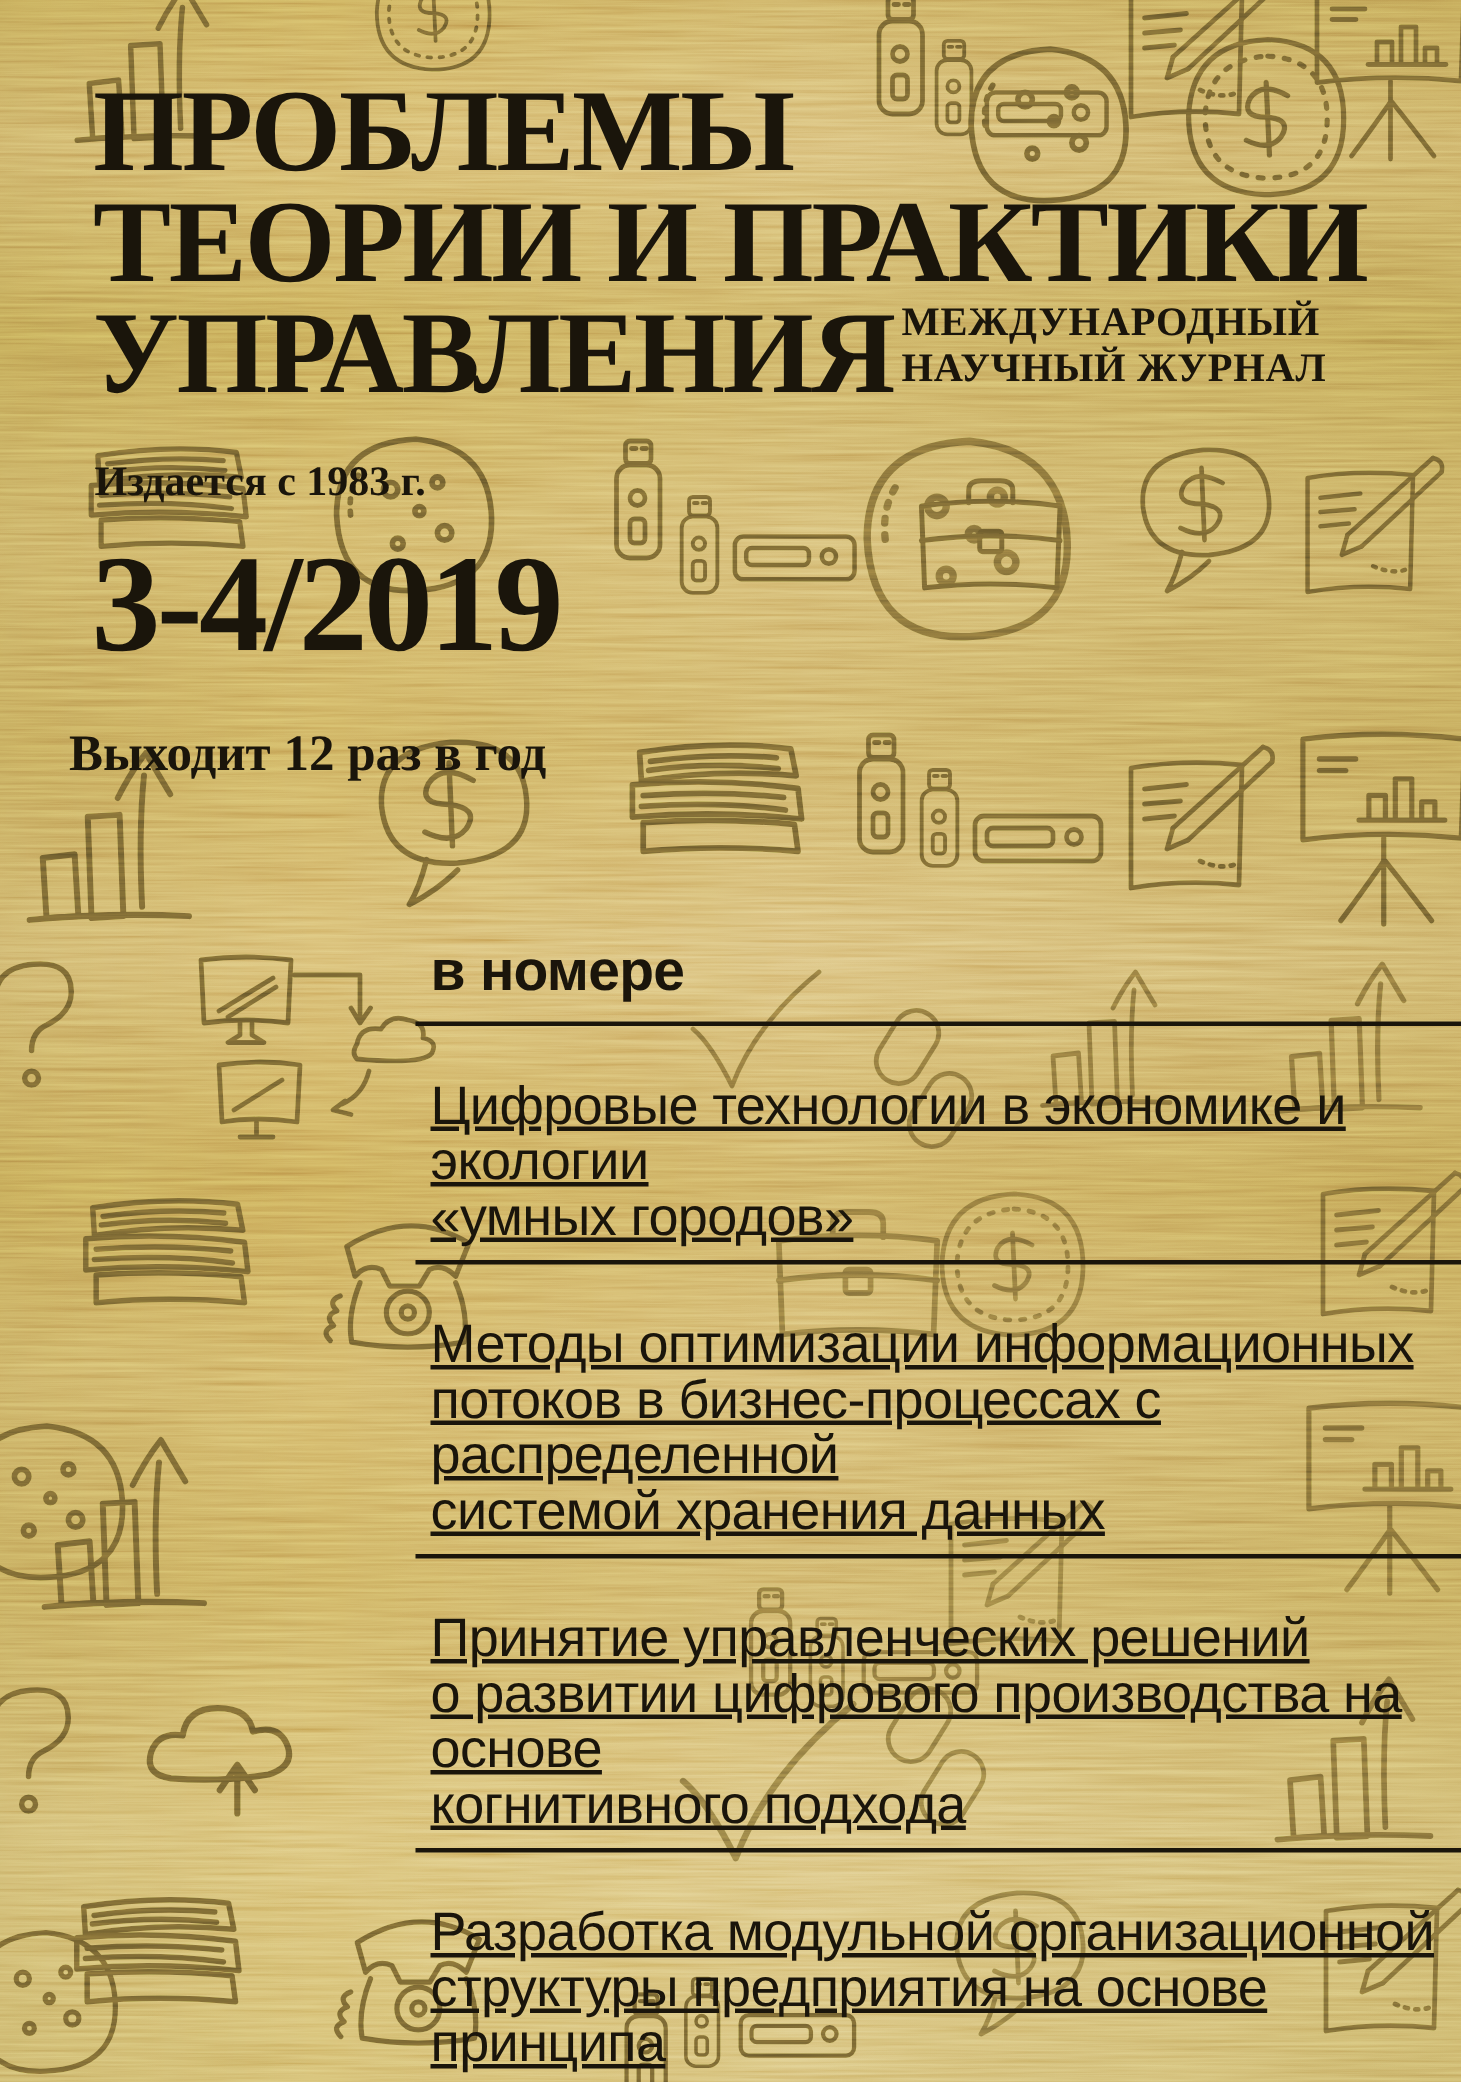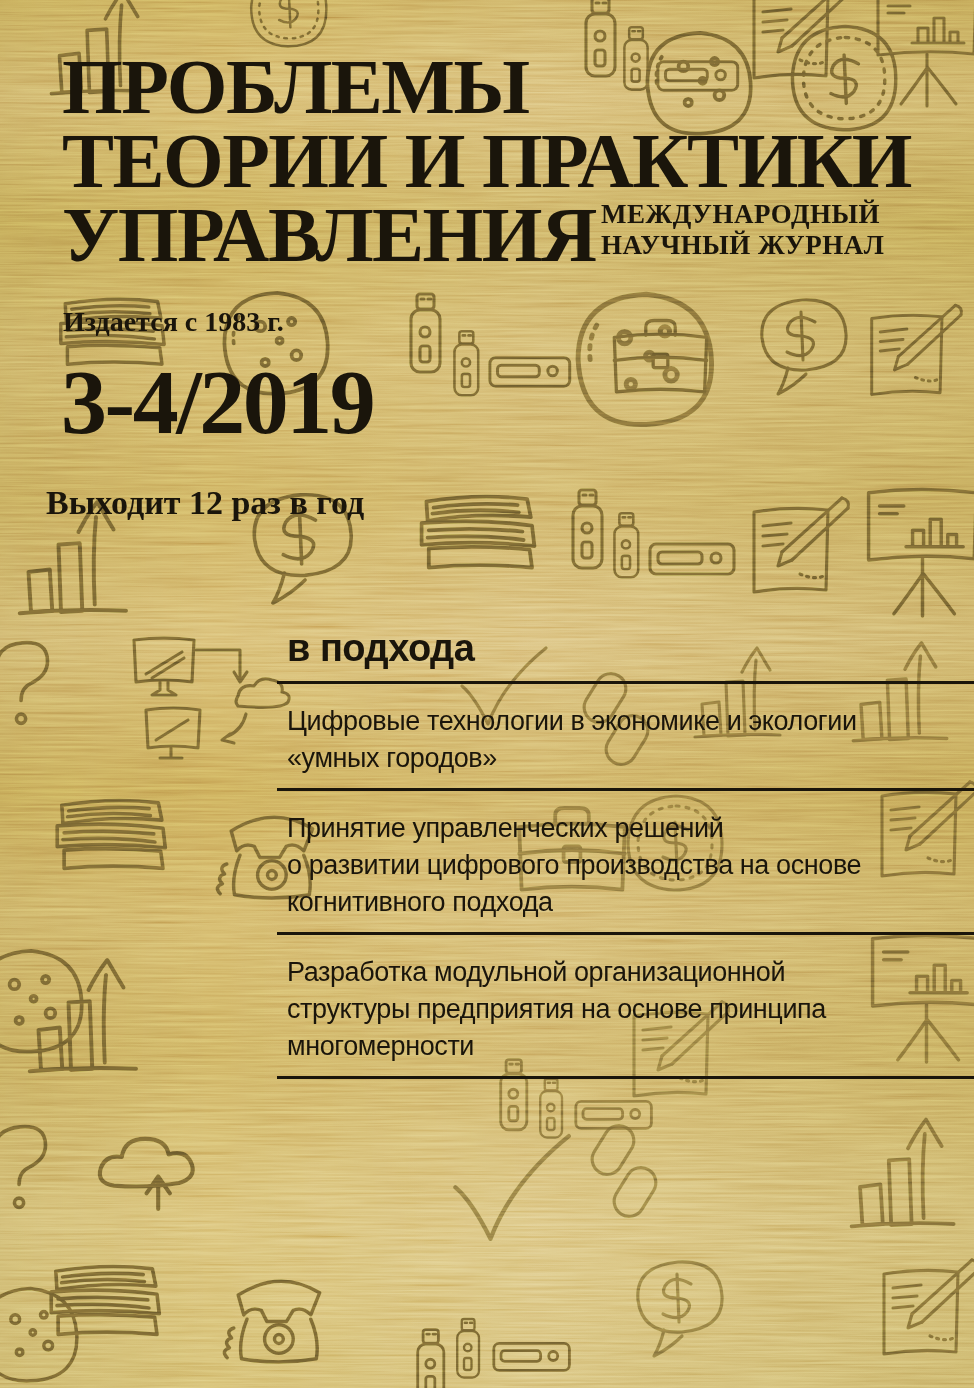--- a/index.html
+++ b/index.html
@@ -32,23 +32,24 @@
   .since{position:absolute;left:63px;top:306px;font-size:28px;}
   .issue-num{position:absolute;left:61px;top:356px;font-size:92px;letter-spacing:-2.5px;line-height:92px;text-align:right;}
   .frequency{position:absolute;left:46px;top:448px;font-size:34px;margin-top:36px;}
 
   .toc{position:absolute;left:277px;right:0;top:628px;}
   .toc-heading{
     font-weight:bold;font-size:38px;line-height:40px;letter-spacing:-.5px;
     padding:0 0 13px 10px;border-bottom:3px solid #1a150b;
   }
   .toc-row{
-    font-size:27px;line-height:37px;letter-spacing:-.4px;
-    padding:19px 14px 11px 10px;border-bottom:3px solid #1a150b;
+    font-size:36px;line-height:37px;letter-spacing:-.4px;
+    padding:34px 14px 11px 10px;border-bottom:3px solid #1a150b;
     white-space:pre-line;
+    text-decoration:underline;
   }
 </style>
 </head>
 <body>
 
 <div class="page">
 
   <div class="bg-base"></div>
 
   <svg class="doodles" width="974" height="1388" viewBox="0 0 974 1388" aria-hidden="true">
@@ -237,23 +238,26 @@
 ТЕОРИИ И ПРАКТИКИ
 УПРАВЛЕНИЯ</h1>
   <div class="subtitle serif pre">МЕЖДУНАРОДНЫЙ
 НАУЧНЫЙ ЖУРНАЛ</div>
 
   <div class="since serif">Издается с 1983 г.</div>
   <div class="issue-num serif">3-4/2019</div>
   <div class="frequency serif">Выходит 12 раз в год</div>
 
   <div class="toc">
-    <div class="toc-heading">в подхода</div>
+    <div class="toc-heading">в номере</div>
     <div class="toc-row">Цифровые технологии в экономике и экологии
 «умных городов»</div>
+    <div class="toc-row">Методы оптимизации информационных
+потоков в бизнес-процессах с распределенной
+системой хранения данных</div>
     <div class="toc-row">Принятие управленческих решений
 о развитии цифрового производства на основе
 когнитивного подхода</div>
     <div class="toc-row">Разработка модульной организационной
 структуры предприятия на основе принципа
 многомерности</div>
   </div>
 
 </div>
 

